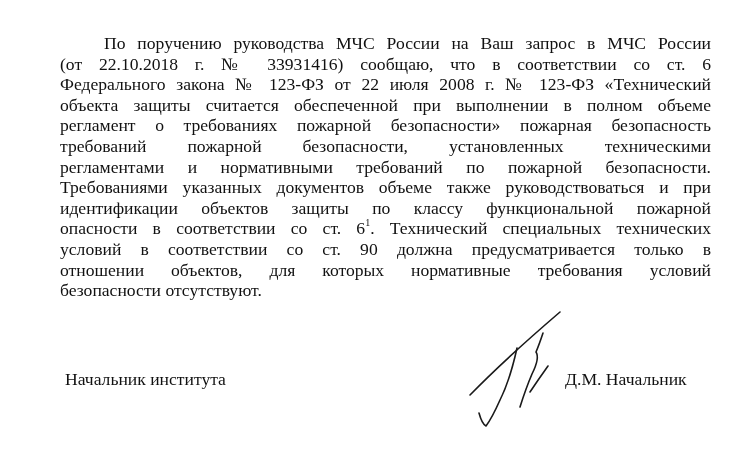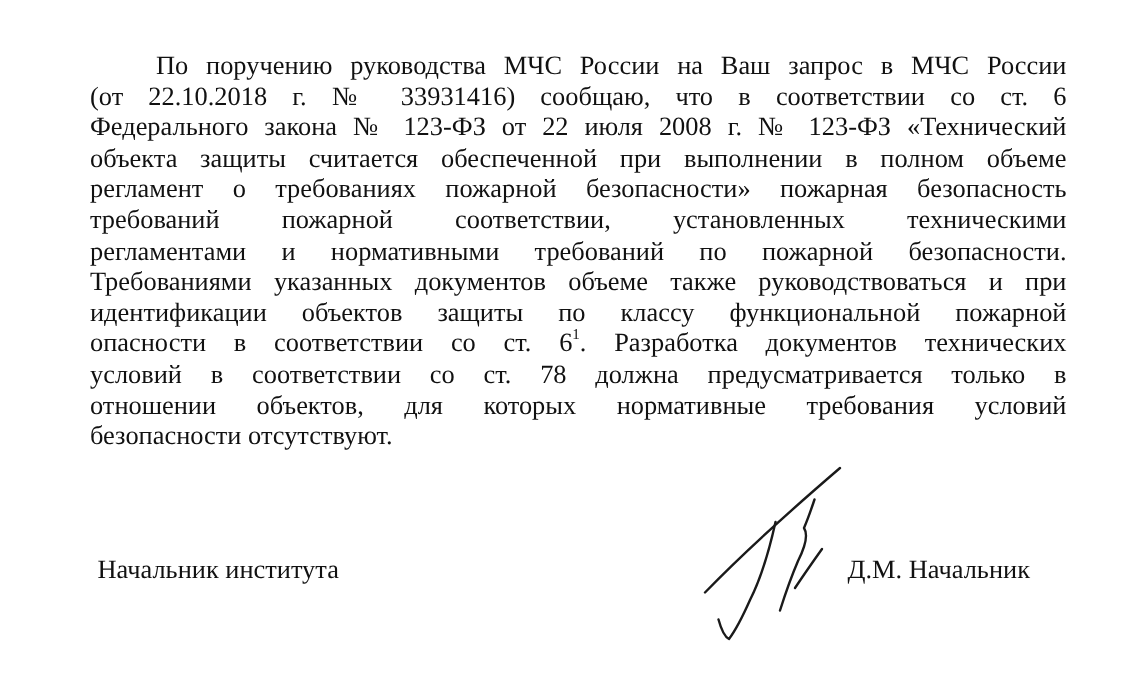--- a/index.html
+++ b/index.html
@@ -74,26 +74,26 @@
   </style>
 </head>
 <body>
 
 <div class="letter-body">
   <span class="line first">По поручению руководства МЧС России на Ваш запрос в МЧС России</span>
   <span class="line">(от 22.10.2018 г. № 33931416) сообщаю, что в соответствии со ст. 6</span>
   <span class="line">Федерального закона № 123-ФЗ от 22 июля 2008 г. № 123-ФЗ «Технический</span>
   <span class="line">объекта защиты считается обеспеченной при выполнении в полном объеме</span>
   <span class="line">регламент о требованиях пожарной безопасности» пожарная безопасность</span>
-  <span class="line">требований пожарной соответствии, установленных техническими</span>
+  <span class="line">требований пожарной безопасности, установленных техническими</span>
   <span class="line">регламентами и нормативными требований по пожарной безопасности.</span>
   <span class="line">Требованиями указанных документов объеме также руководствоваться и при</span>
   <span class="line">идентификации объектов защиты по классу функциональной пожарной</span>
-  <span class="line"><span>опасности в соответствии со ст. 6</span><span class="sup">1</span><span>. Разработка документов технических</span></span>
-  <span class="line">условий в соответствии со ст. 78 должна предусматривается только в</span>
+  <span class="line"><span>опасности в соответствии со ст. 6</span><span class="sup">1</span><span>. Технический специальных технических</span></span>
+  <span class="line">условий в соответствии со ст. 90 должна предусматривается только в</span>
   <span class="line">отношении объектов, для которых нормативные требования условий</span>
   <span class="line last">безопасности отсутствуют.</span>
 </div>
 
 <div class="signature-block">
   <div class="position-title">Начальник института</div>
   <svg class="signature-svg" viewBox="0 0 140 140">
     <g fill="none" stroke="#1a1a1a" stroke-width="1.6" stroke-linecap="round" stroke-linejoin="round">
       <path d="M26 95 Q60 60 116 12"></path>
       <path d="M73 48 Q66 80 56 100 Q48 118 42 126 Q38 124 35 113"></path>

